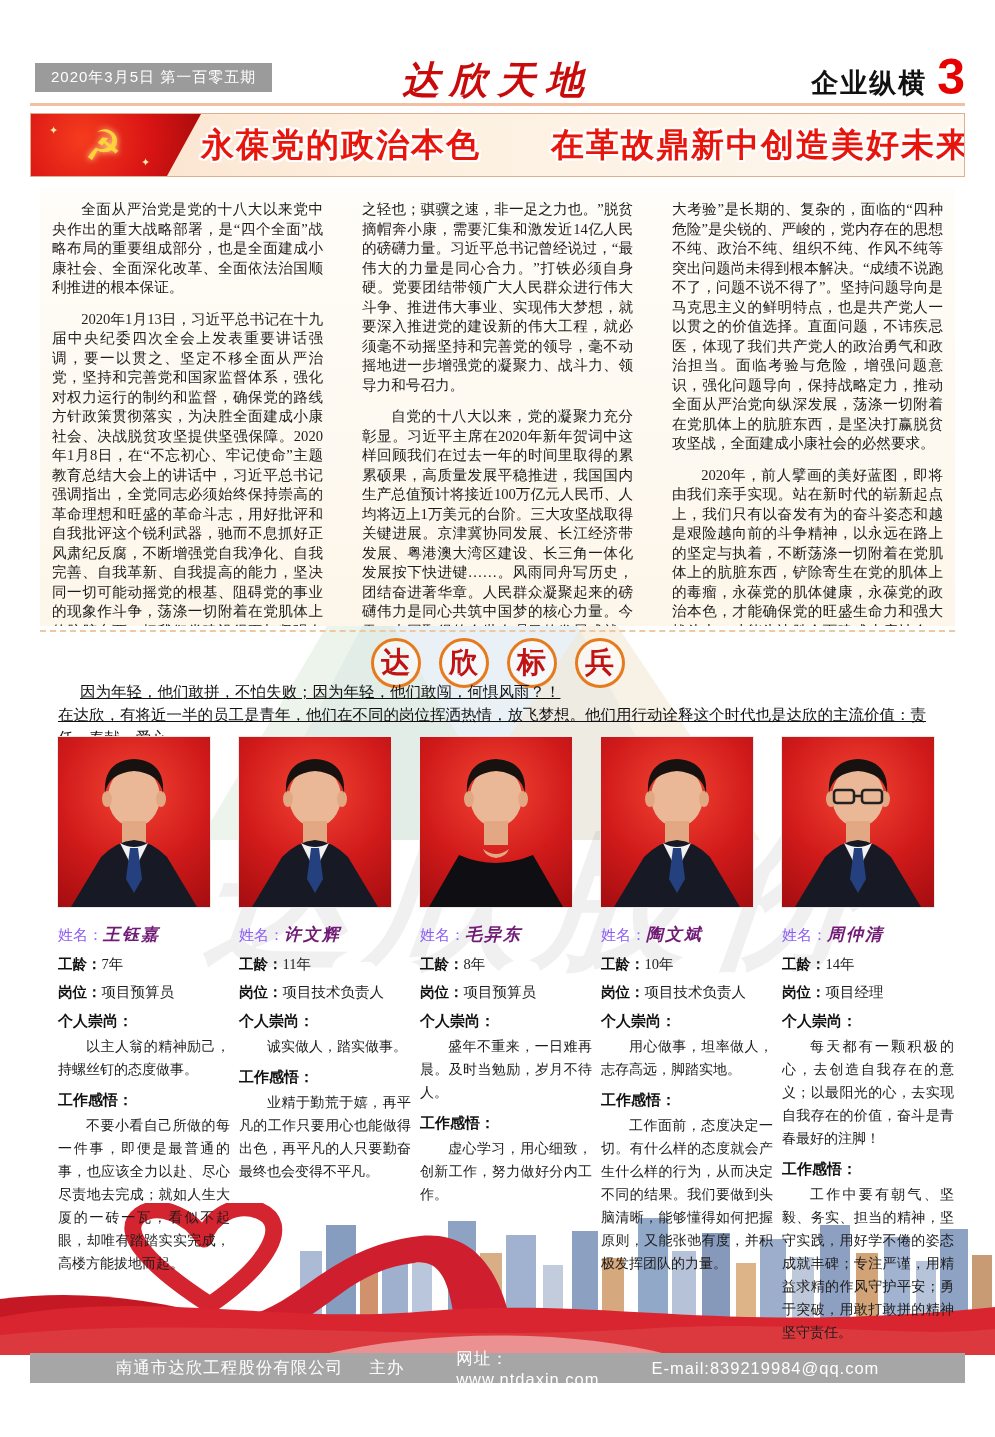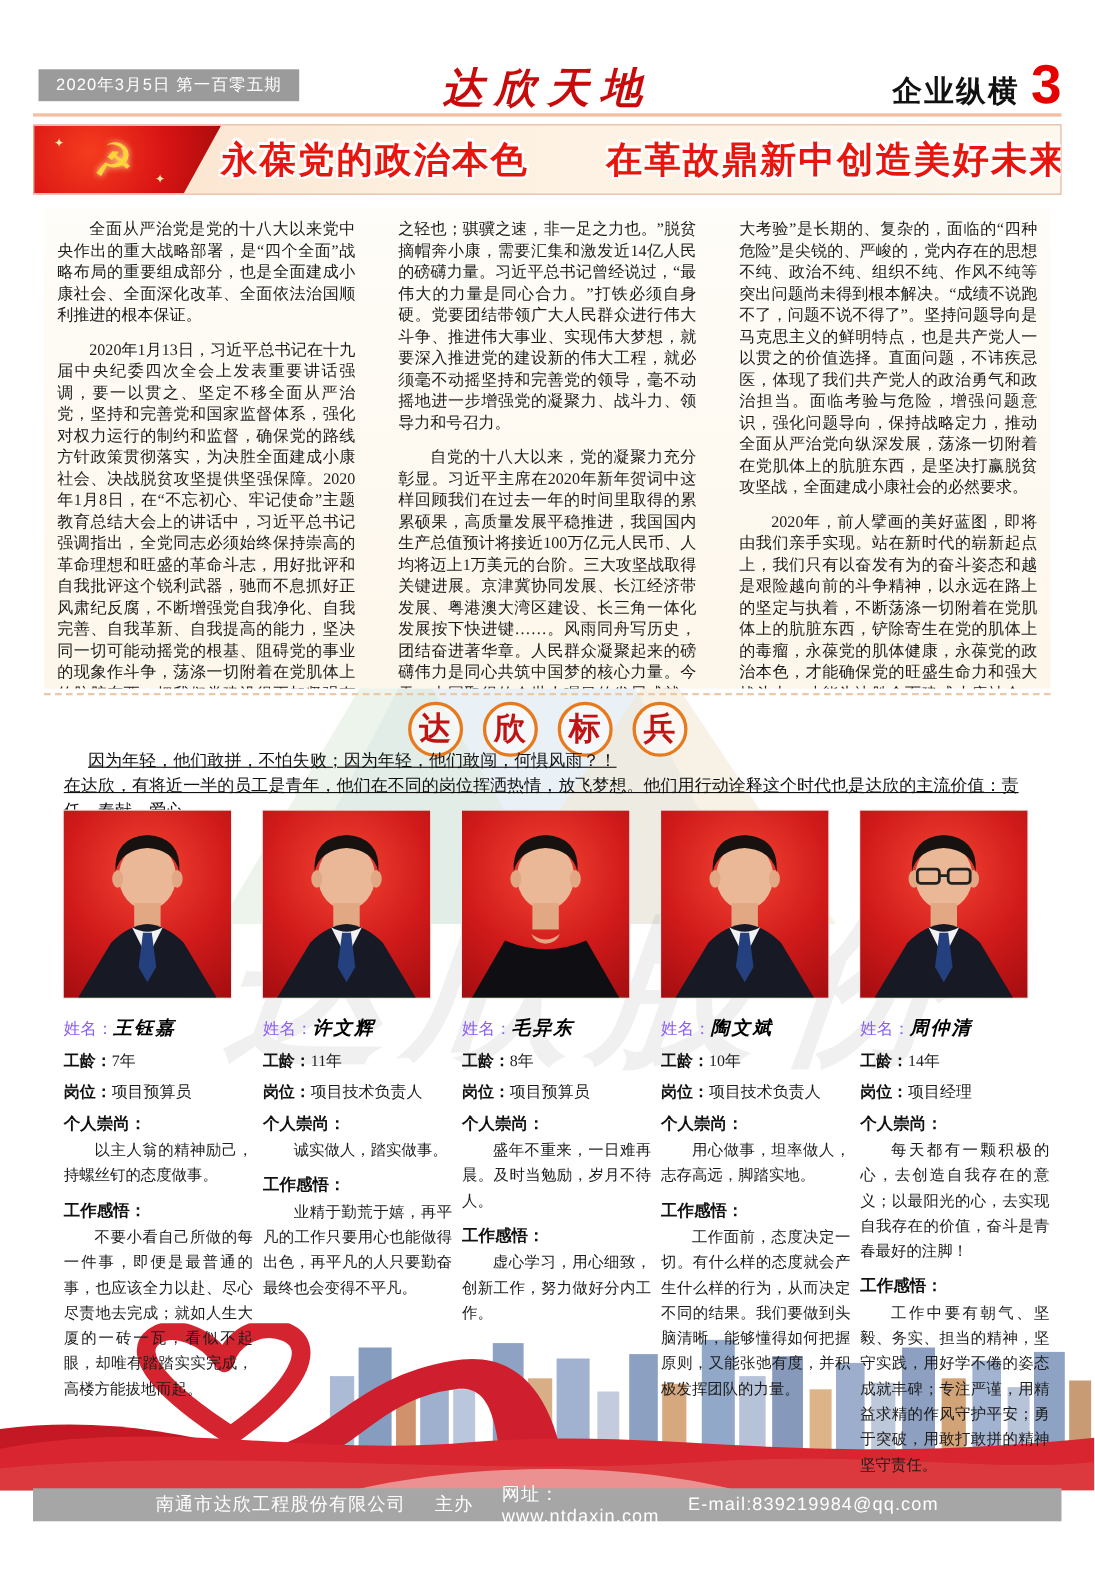--- a/index.html
+++ b/index.html
@@ -71,32 +71,32 @@
   
   .cards{position:absolute;top:737px;left:58px;width:897px;display:grid;
          grid-template-columns:repeat(5,172px);column-gap:9px;z-index:2;}
   .card{width:172px;}
   .photo{width:152px;height:170px;overflow:hidden;
          background:radial-gradient(circle at 50% 32%,#f34534 0%,#d01a1a 55%,#a30d10 100%);
          box-shadow:0 0 0 1px #e9e9e9;}
   .name-row{margin-top:16px;font-size:15px;}
   .name-lbl{font-weight:normal;color:#8b5cf6;}
   .name-script{font-family:"DejaVu Serif",serif;font-weight:bold;font-style:italic;
-               font-size:17px;color:#000000;letter-spacing:2px;}
+               font-size:17px;color:#701a75;letter-spacing:2px;}
   .crow{margin-top:9px;font-size:14.5px;}
   .clbl{font-weight:bold;color:#111;}
   .cval{font-family:"Liberation Serif",serif;color:#1c1c1c;}
   .chead{margin-top:10px;font-size:15px;font-weight:bold;color:#111;}
   .ctext{margin:4px 0 0 0;font-family:"Liberation Serif",serif;font-size:14px;line-height:23px;
          text-align:justify;text-indent:2em;color:#1c1c1c;}
 
   
   .bottom-art{position:absolute;top:1203px;left:0;width:995px;height:152px;z-index:1;}
   .footer-bar{position:absolute;top:1353px;left:30px;width:935px;height:30px;background:#a6a6a6;
-              color:#fff;display:flex;align-items:center;justify-content:center;gap:26px;
+              color:#fff;display:flex;align-items:center;justify-content:center;gap:52px;
               font-size:16.5px;letter-spacing:1px;z-index:3;}
   .footer-bar .grp{display:flex;gap:26px;}
 </style>
 </head>
 <body>
 
 <div class="page">
 
   <div class="hdr">
     <div class="issue-box">2020年3月5日  第一百零五期</div>

